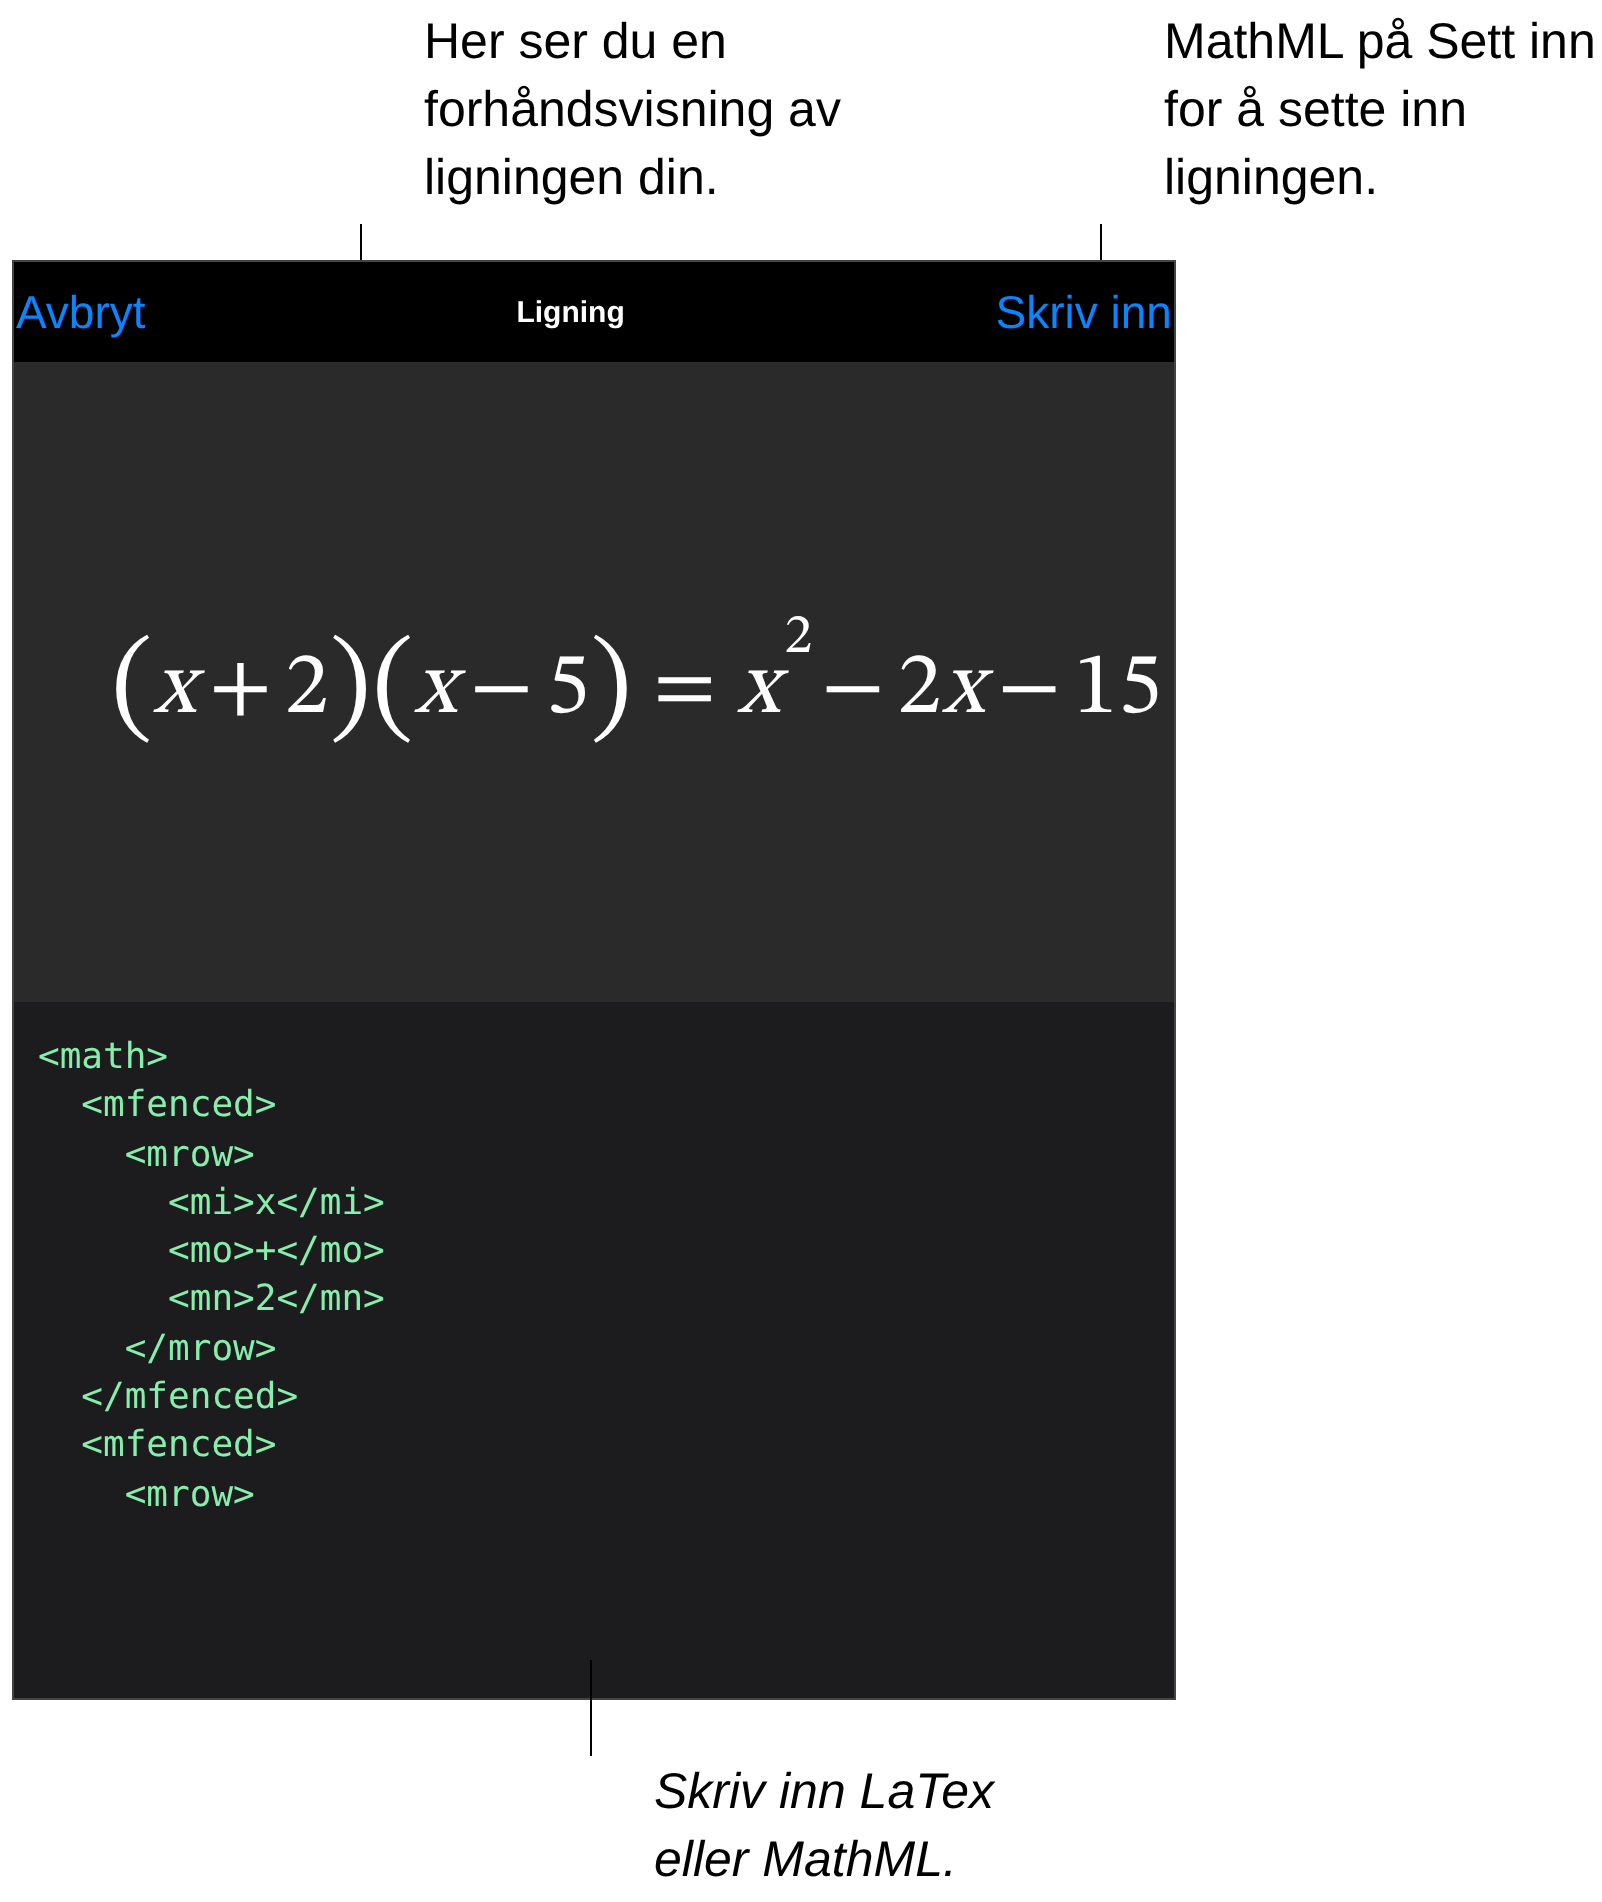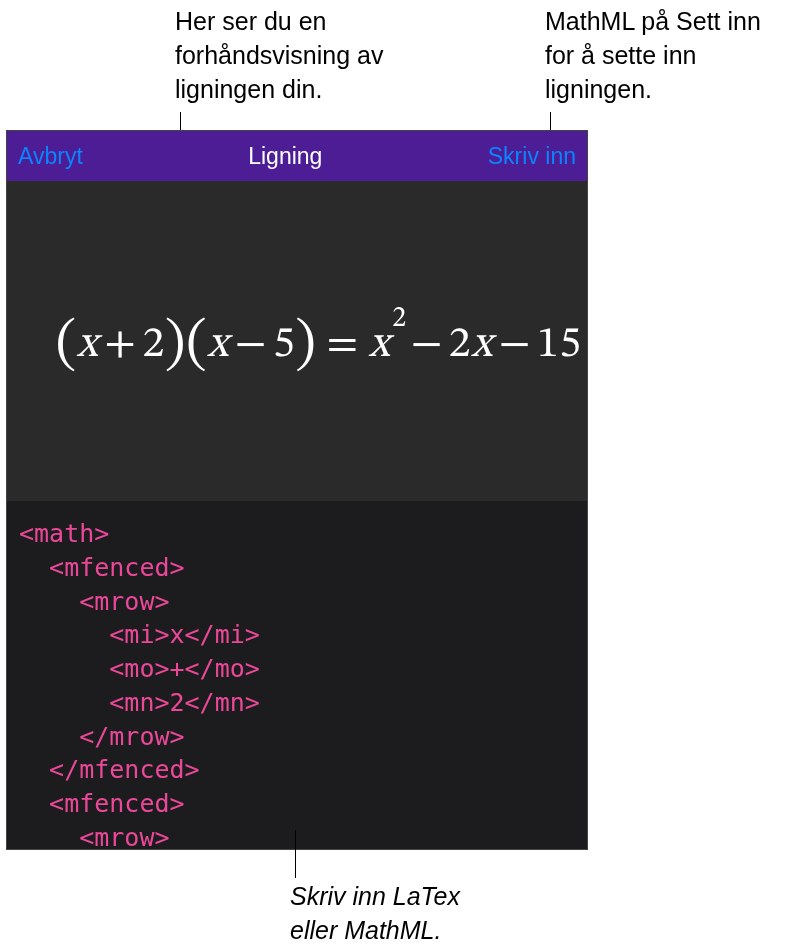--- a/index.html
+++ b/index.html
@@ -10,20 +10,21 @@
     font-family: -apple-system, BlinkMacSystemFont, "Helvetica Neue", sans-serif;
     position: relative;
     overflow: hidden;
   }
 
   .callout {
     position: absolute;
     font-size: 25px;
     line-height: 1.35;
     color: #000;
+    margin-left: 37px;
   }
 
   .callout-line {
     position: absolute;
     background: #000;
   }
 
   
 
   
@@ -36,33 +37,33 @@
     background: #2b2a2b;
     border: 1px solid #444;
     overflow: hidden;
   }
 
   .nav-bar {
     height: 50px;
     display: flex;
     align-items: center;
     justify-content: space-between;
-    padding: 0 11px;
-    background: #4c1d95;
+    padding: 0 1px;
+    background: #000000;
   }
 
   .nav-left, .nav-right {
     color: #0a84ff;
     font-size: 23px;
   }
 
   .nav-title {
     color: #ffffff;
-    font-size: 23px;
-    font-weight: 400;
+    font-size: 15px;
+    font-weight: 700;
   }
 
   .preview-area {
     height: 320px;
     display: flex;
     align-items: center;
     justify-content: center;
     padding: 0 8px;
     background: #2b2a2b;
   }
@@ -99,22 +100,22 @@
     font-style: normal;
     position: relative;
     top: -14px;
     left: 2px;
   }
 
   .code-area {
     background: #1c1c1e;
     padding: 16px 12px;
     font-family: "SF Mono", Menlo, Consolas, monospace;
-    color: #ec4899;
-    font-size: 25px;
+    color: #86efac;
+    font-size: 18px;
     line-height: 1.35;
     white-space: pre;
     height: 350px;
     overflow: hidden;
   }
 
 </style>
 </head>
 <body>
 

